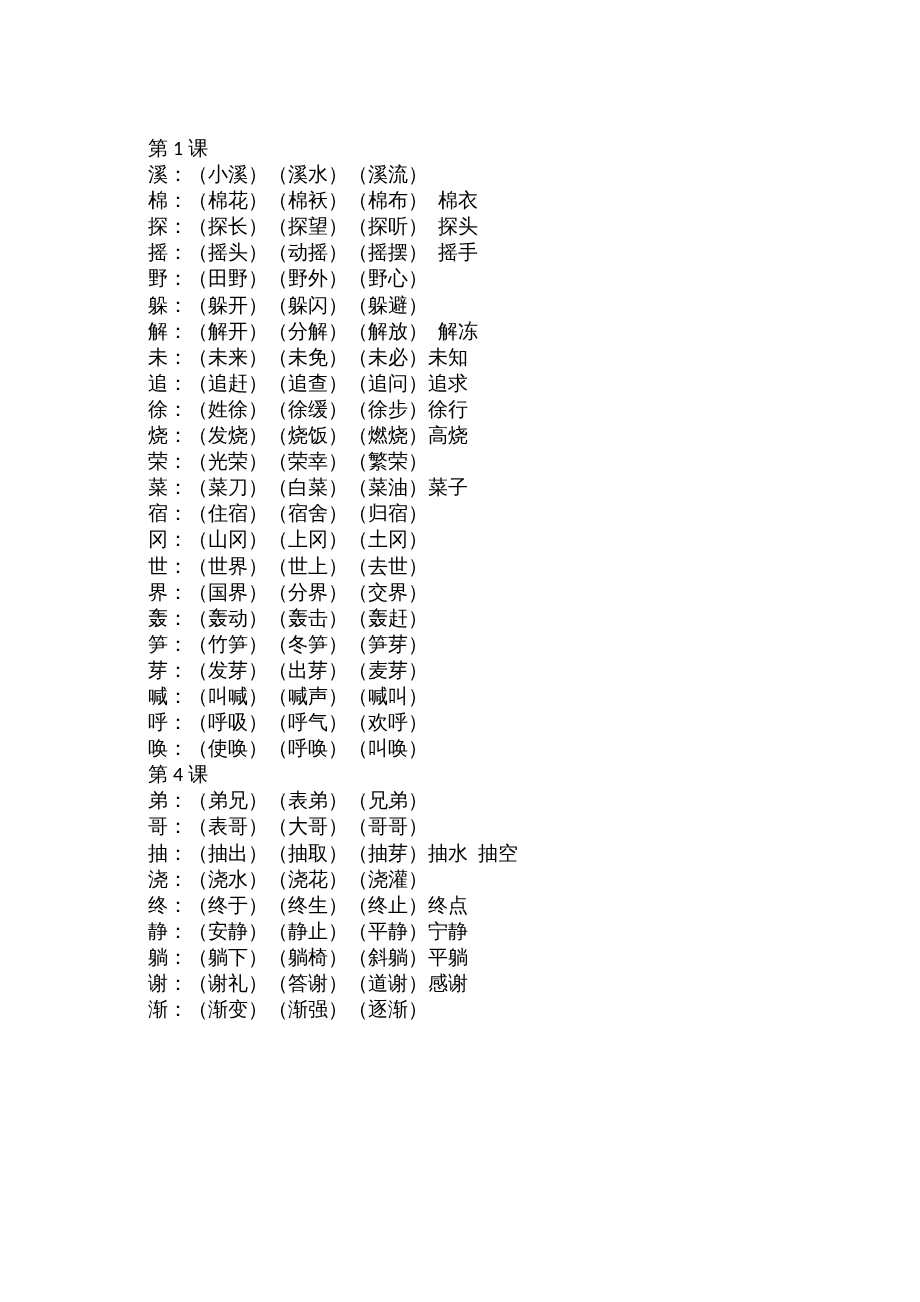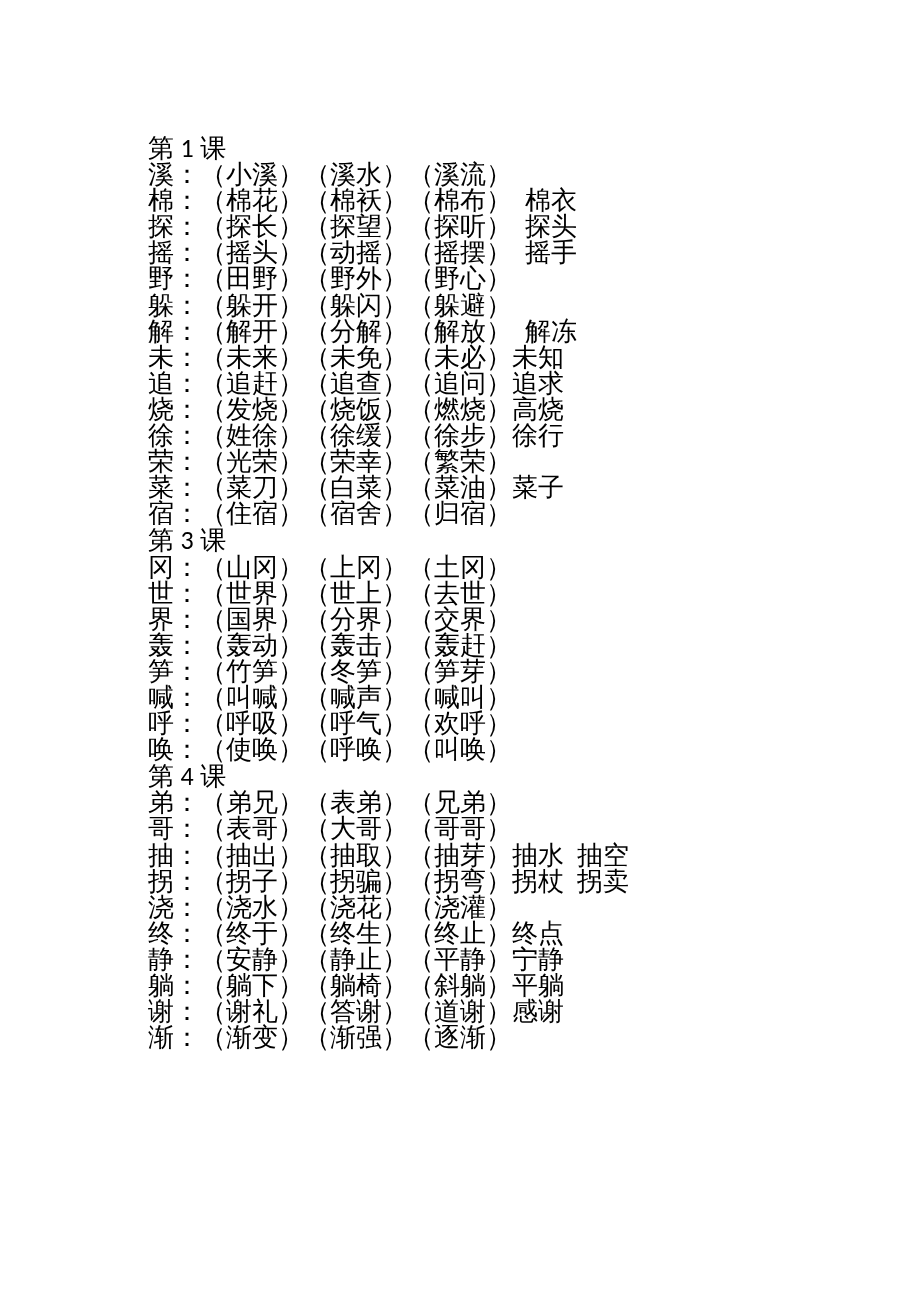--- a/index.html
+++ b/index.html
@@ -4,21 +4,21 @@
 <style>
   html, body {
     margin: 0;
     padding: 0;
     background: #ffffff;
     width: 920px;
   }
   .page {
     padding: 135px 0 0 148px;
     font-family: "SimSun", "宋体", serif;
-    font-size: 26px;
+    font-size: 20px;
     color: #000000;
     line-height: 26.1px;
   }
   .line {
     white-space: pre;
   }
   .lesson-num {
     font-family: "Calibri", Arial, sans-serif;
   }
 </style>
@@ -31,41 +31,40 @@
   <div class="line">溪：（小溪）（溪水）（溪流）</div>
   <div class="line">棉：（棉花）（棉袄）（棉布）  棉衣</div>
   <div class="line">探：（探长）（探望）（探听）  探头</div>
   <div class="line">摇：（摇头）（动摇）（摇摆）  摇手</div>
   <div class="line">野：（田野）（野外）（野心）</div>
   <div class="line">躲：（躲开）（躲闪）（躲避）</div>
   <div class="line">解：（解开）（分解）（解放）  解冻</div>
 
   <div class="line">未：（未来）（未免）（未必）未知</div>
   <div class="line">追：（追赶）（追查）（追问）追求</div>
+  <div class="line">徐：（姓徐）（徐缓）（徐步）徐行</div>
   <div class="line">烧：（发烧）（烧饭）（燃烧）高烧</div>
-  <div class="line">徐：（姓徐）（徐缓）（徐步）徐行</div>
   <div class="line">荣：（光荣）（荣幸）（繁荣）</div>
   <div class="line">菜：（菜刀）（白菜）（菜油）菜子</div>
   <div class="line">宿：（住宿）（宿舍）（归宿）</div>
 
-  <div class="line"><span>第 </span><span class="lesson-num">3</span><span> 课</span></div>
   <div class="line">冈：（山冈）（上冈）（土冈）</div>
   <div class="line">世：（世界）（世上）（去世）</div>
   <div class="line">界：（国界）（分界）（交界）</div>
   <div class="line">轰：（轰动）（轰击）（轰赶）</div>
   <div class="line">笋：（竹笋）（冬笋）（笋芽）</div>
+  <div class="line">芽：（发芽）（出芽）（麦芽）</div>
   <div class="line">喊：（叫喊）（喊声）（喊叫）</div>
   <div class="line">呼：（呼吸）（呼气）（欢呼）</div>
   <div class="line">唤：（使唤）（呼唤）（叫唤）</div>
 
   <div class="line"><span>第 </span><span class="lesson-num">4</span><span> 课</span></div>
   <div class="line">弟：（弟兄）（表弟）（兄弟）</div>
   <div class="line">哥：（表哥）（大哥）（哥哥）</div>
   <div class="line">抽：（抽出）（抽取）（抽芽）抽水  抽空</div>
-  <div class="line">拐：（拐子）（拐骗）（拐弯）拐杖  拐卖</div>
   <div class="line">浇：（浇水）（浇花）（浇灌）</div>
   <div class="line">终：（终于）（终生）（终止）终点</div>
   <div class="line">静：（安静）（静止）（平静）宁静</div>
   <div class="line">躺：（躺下）（躺椅）（斜躺）平躺</div>
   <div class="line">谢：（谢礼）（答谢）（道谢）感谢</div>
   <div class="line">渐：（渐变）（渐强）（逐渐）</div>
 
 </div>
 
 </body></html>

